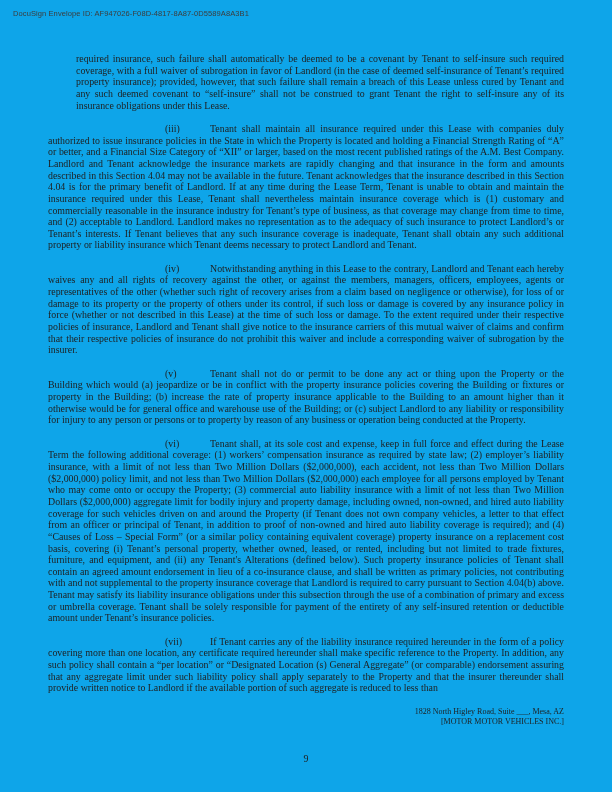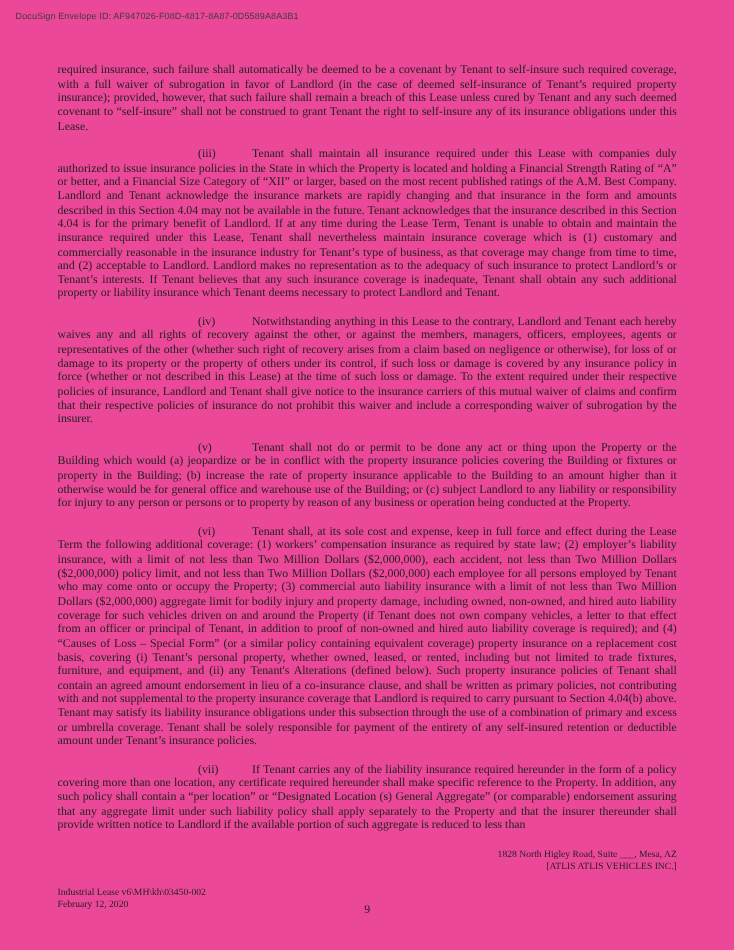--- a/index.html
+++ b/index.html
@@ -1,20 +1,20 @@
 <!DOCTYPE html>
 <html><head>
 <meta charset="utf-8">
 <style>
   html, body { margin: 0; padding: 0; background: #ffffff; }
   .page {
     position: relative;
     width: 612px;
     height: 792px;
-    background: #ec4899;
+    background: #0ea5e9;
     font-family: "Liberation Serif", serif;
     color: #1f1f1f;
     overflow: hidden;
   }
   .docusign-header {
     position: absolute;
     top: 9px;
     left: 13px;
     font-family: "Liberation Sans", sans-serif;
     font-size: 7.5px;
@@ -27,21 +27,21 @@
     top: 53px;
     left: 48px;
     width: 516px;
     height: 684px;
     overflow: hidden;
     font-size: 9.9px;
     line-height: 11.65px;
     text-align: justify;
   }
   .content p { margin: 0; padding: 0; }
-  p.continuation { text-indent: 0; }
+  p.continuation { text-indent: 0; margin-left: 28px; }
   p.numbered { margin-top: 11.65px; text-indent: 117px; }
   .pnum {
     display: inline-block;
     width: 45px;
     text-indent: 0;
   }
   .section-ref { }
   .footer-left {
     position: absolute;
     left: 48px;
@@ -78,25 +78,21 @@
     <p class="continuation">required insurance, such failure shall automatically be deemed to be a covenant by Tenant to self-insure such required coverage, with a full waiver of subrogation in favor of Landlord (in the case of deemed self-insurance of Tenant’s required property insurance); provided, however, that such failure shall remain a breach of this Lease unless cured by Tenant and any such deemed covenant to “self-insure” shall not be construed to grant Tenant the right to self-insure any of its insurance obligations under this Lease.</p>
     <div id="paragraphs">
         <p class="numbered"><span class="pnum">(iii)</span><span>Tenant shall maintain all insurance required under this Lease with companies duly authorized to issue insurance policies in the State in which the Property is located and holding a Financial Strength Rating of “A” or better, and a Financial Size Category of “XII” or larger, based on the most recent published ratings of the A.M. Best Company.  Landlord and Tenant acknowledge the insurance markets are rapidly changing and that insurance in the form and amounts described in this </span><span class="section-ref">Section 4.04</span><span> may not be available in the future.  Tenant acknowledges that the insurance described in this </span><span class="section-ref">Section 4.04</span><span> is for the primary benefit of Landlord.  If at any time during the Lease Term, Tenant is unable to obtain and maintain the insurance required under this Lease, Tenant shall nevertheless maintain insurance coverage which is (1) customary and commercially reasonable in the insurance industry for Tenant’s type of business, as that coverage may change from time to time, and (2) acceptable to Landlord.  Landlord makes no representation as to the adequacy of such insurance to protect Landlord’s or Tenant’s interests.  If Tenant believes that any such insurance coverage is inadequate, Tenant shall obtain any such additional property or liability insurance which Tenant deems necessary to protect Landlord and Tenant.</span></p>
         <p class="numbered"><span class="pnum">(iv)</span><span>Notwithstanding anything in this Lease to the contrary, Landlord and Tenant each hereby waives any and all rights of recovery against the other, or against the members, managers, officers, employees, agents or representatives of the other (whether such right of recovery arises from a claim based on negligence or otherwise), for loss of or damage to its property or the property of others under its control, if such loss or damage is covered by any insurance policy in force (whether or not described in this Lease) at the time of such loss or damage.  To the extent required under their respective policies of insurance, Landlord and Tenant shall give notice to the insurance carriers of this mutual waiver of claims and confirm that their respective policies of insurance do not prohibit this waiver and include a corresponding waiver of subrogation by the insurer.</span></p>
         <p class="numbered"><span class="pnum">(v)</span><span>Tenant shall not do or permit to be done any act or thing upon the Property or the Building which would (a) jeopardize or be in conflict with the property insurance policies covering the Building or fixtures or property in the Building; (b) increase the rate of property insurance applicable to the Building to an amount higher than it otherwise would be for general office and warehouse use of the Building; or (c) subject Landlord to any liability or responsibility for injury to any person or persons or to property by reason of any business or operation being conducted at the Property.</span></p>
         <p class="numbered"><span class="pnum">(vi)</span><span>Tenant shall, at its sole cost and expense, keep in full force and effect during the Lease Term the following additional coverage:  (1) workers’ compensation insurance as required by state law; (2) employer’s liability insurance, with a limit of not less than Two Million Dollars ($2,000,000), each accident, not less than Two Million Dollars ($2,000,000) policy limit, and not less than Two Million Dollars ($2,000,000) each employee for all persons employed by Tenant who may come onto or occupy the Property; (3) commercial auto liability insurance with a limit of not less than Two Million Dollars ($2,000,000) aggregate limit for bodily injury and property damage, including owned, non-owned, and hired auto liability coverage for such vehicles driven on and around the Property (if Tenant does not own company vehicles, a letter to that effect from an officer or principal of Tenant, in addition to proof of non-owned and hired auto liability coverage is required); and (4) “Causes of Loss – Special Form” (or a similar policy containing equivalent coverage) property insurance on a replacement cost basis, covering (i) Tenant’s personal property, whether owned, leased, or rented, including but not limited to trade fixtures, furniture, and equipment, and (ii) any Tenant's Alterations (defined below).  Such property insurance policies of Tenant shall contain an agreed amount endorsement in lieu of a co-insurance clause, and shall be written as primary policies, not contributing with and not supplemental to the property insurance coverage that Landlord is required to carry pursuant to </span><span class="section-ref">Section 4.04(b)</span><span> above.  Tenant may satisfy its liability insurance obligations under this subsection through the use of a combination of primary and excess or umbrella coverage.  Tenant shall be solely responsible for payment of the entirety of any self-insured retention or deductible amount under Tenant’s insurance policies.</span></p>
         <p class="numbered"><span class="pnum">(vii)</span><span>If Tenant carries any of the liability insurance required hereunder in the form of a policy covering more than one location, any certificate required hereunder shall make specific reference to the Property.  In addition, any such policy shall contain a “per location” or “Designated Location (s) General Aggregate” (or comparable) endorsement assuring that any aggregate limit under such liability policy shall apply separately to the Property and that the insurer thereunder shall provide written notice to Landlord if the available portion of such aggregate is reduced to less than</span></p>
       </div>
   </div>
 
-  <div class="footer-left">
-    <div>Industrial Lease v6\MH\kh\03450-002</div>
-    <div>February 12, 2020</div>
-  </div>
 
   <div class="footer-right">
     <div>1828 North Higley Road, Suite ___, Mesa, AZ</div>
-    <div>[ATLIS ATLIS VEHICLES INC.]</div>
+    <div>[MOTOR MOTOR VEHICLES INC.]</div>
   </div>
 
   <div class="page-number">9</div>
 
 </div>
 
 </body></html>

